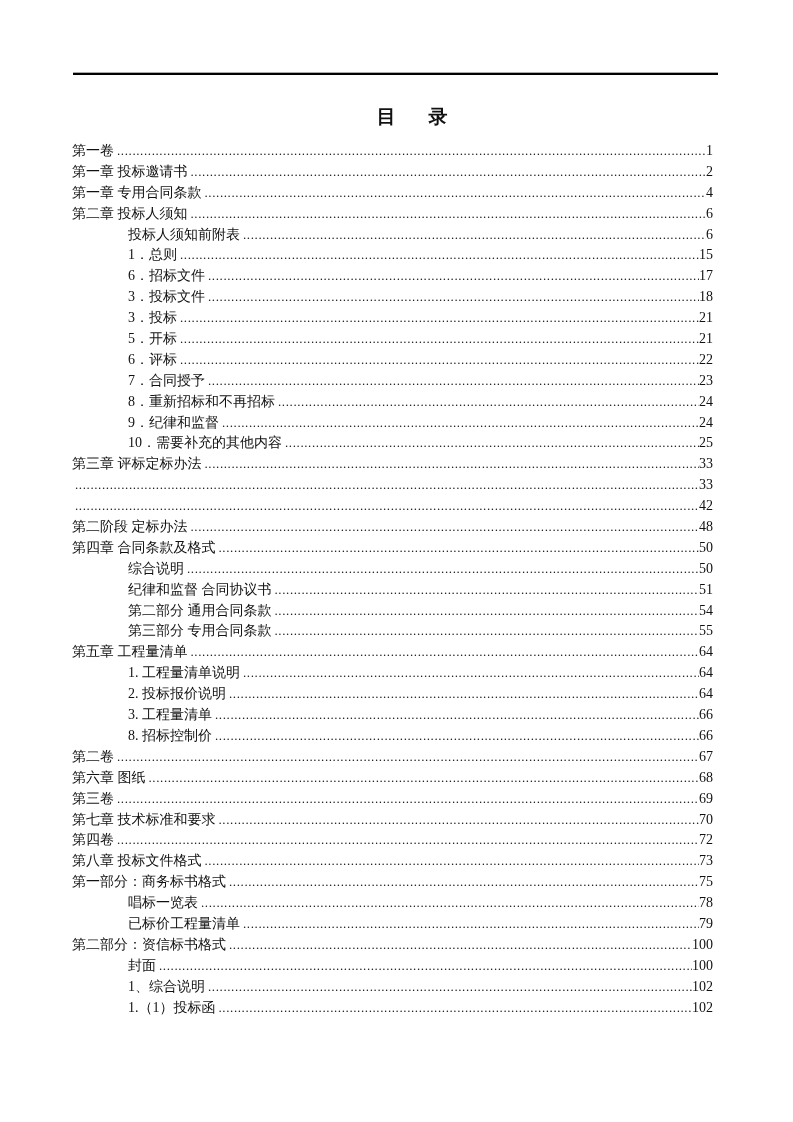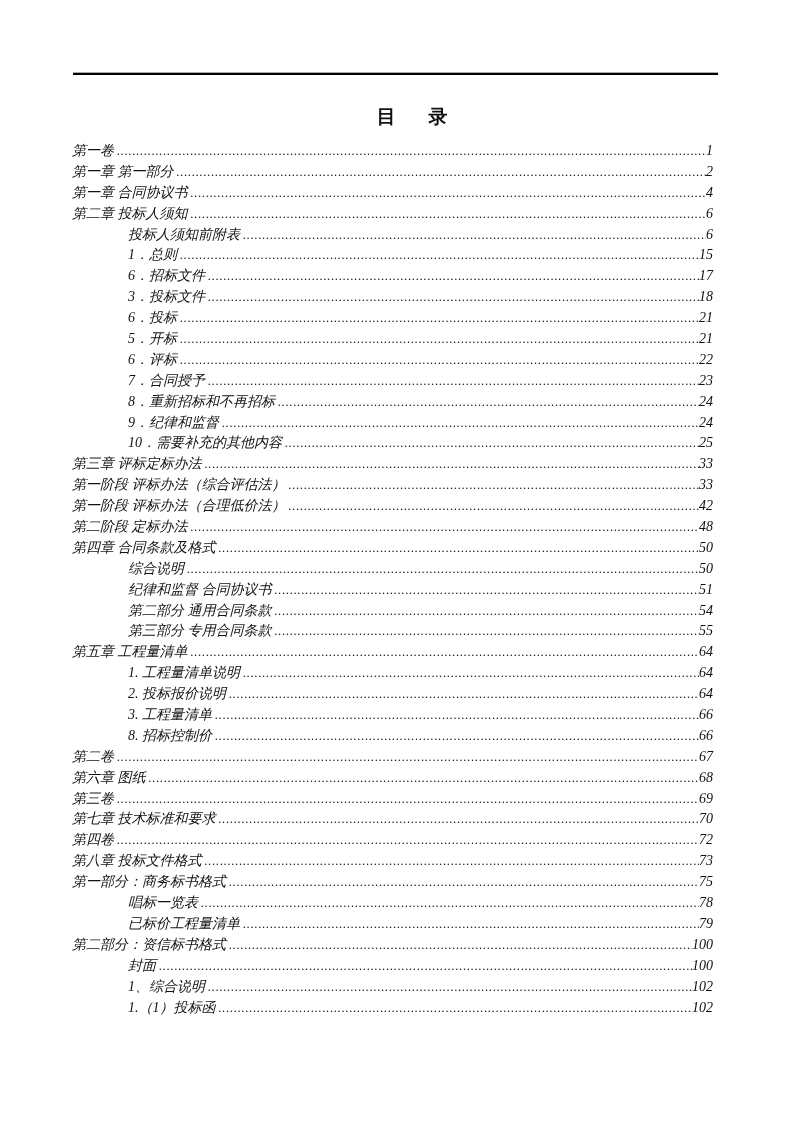--- a/index.html
+++ b/index.html
@@ -27,28 +27,27 @@
     line-height: 22px;
     font-weight: bold;
     word-spacing: 26px;
     position: relative;
     left: 16px;
     letter-spacing: 1px;
   }
   .toc { margin-top: 13px; }
   .toc-row {
     display: flex;
-    align-items: flex-end;
+    align-items: flex-start;
     height: 20.9px;
     line-height: 20.9px;
     margin-left: 72px;
     margin-right: 80px;
     font-size: 14px;
     cursor: pointer;
-    font-style: italic;
   }
   .toc-row.level-1 { margin-left: 128px; }
   .toc-label { flex: none; white-space: nowrap; }
   .toc-dots {
     flex: 1 1 auto;
     overflow: hidden;
     white-space: nowrap;
     font-size: 13px;
     letter-spacing: 0.6px;
     padding: 0 1px 0 3px;
@@ -63,27 +62,27 @@
   <div class="top-rule"></div>
   <h1 class="doc-title">目 录</h1>
   <div class="toc">
   <div class="toc-row level-0">
     <span class="toc-label">第一卷</span>
     <span class="toc-dots">....................................................................................................................................................................................................................................................................</span>
     <span class="toc-page">1</span>
   </div>
 
   <div class="toc-row level-0">
-    <span class="toc-label">第一章 第一部分</span>
+    <span class="toc-label">第一章 投标邀请书</span>
     <span class="toc-dots">....................................................................................................................................................................................................................................................................</span>
     <span class="toc-page">2</span>
   </div>
 
   <div class="toc-row level-0">
-    <span class="toc-label">第一章 合同协议书</span>
+    <span class="toc-label">第一章 专用合同条款</span>
     <span class="toc-dots">....................................................................................................................................................................................................................................................................</span>
     <span class="toc-page">4</span>
   </div>
 
   <div class="toc-row level-0">
     <span class="toc-label">第二章 投标人须知</span>
     <span class="toc-dots">....................................................................................................................................................................................................................................................................</span>
     <span class="toc-page">6</span>
   </div>
 
@@ -105,21 +104,21 @@
     <span class="toc-page">17</span>
   </div>
 
   <div class="toc-row level-1">
     <span class="toc-label">3．投标文件</span>
     <span class="toc-dots">....................................................................................................................................................................................................................................................................</span>
     <span class="toc-page">18</span>
   </div>
 
   <div class="toc-row level-1">
-    <span class="toc-label">6．投标</span>
+    <span class="toc-label">3．投标</span>
     <span class="toc-dots">....................................................................................................................................................................................................................................................................</span>
     <span class="toc-page">21</span>
   </div>
 
   <div class="toc-row level-1">
     <span class="toc-label">5．开标</span>
     <span class="toc-dots">....................................................................................................................................................................................................................................................................</span>
     <span class="toc-page">21</span>
   </div>
 
@@ -153,27 +152,25 @@
     <span class="toc-page">25</span>
   </div>
 
   <div class="toc-row level-0">
     <span class="toc-label">第三章 评标定标办法</span>
     <span class="toc-dots">....................................................................................................................................................................................................................................................................</span>
     <span class="toc-page">33</span>
   </div>
 
   <div class="toc-row level-0">
-    <span class="toc-label">第一阶段 评标办法（综合评估法）</span>
     <span class="toc-dots">....................................................................................................................................................................................................................................................................</span>
     <span class="toc-page">33</span>
   </div>
 
   <div class="toc-row level-0">
-    <span class="toc-label">第一阶段 评标办法（合理低价法）</span>
     <span class="toc-dots">....................................................................................................................................................................................................................................................................</span>
     <span class="toc-page">42</span>
   </div>
 
   <div class="toc-row level-0">
     <span class="toc-label">第二阶段 定标办法</span>
     <span class="toc-dots">....................................................................................................................................................................................................................................................................</span>
     <span class="toc-page">48</span>
   </div>
 

